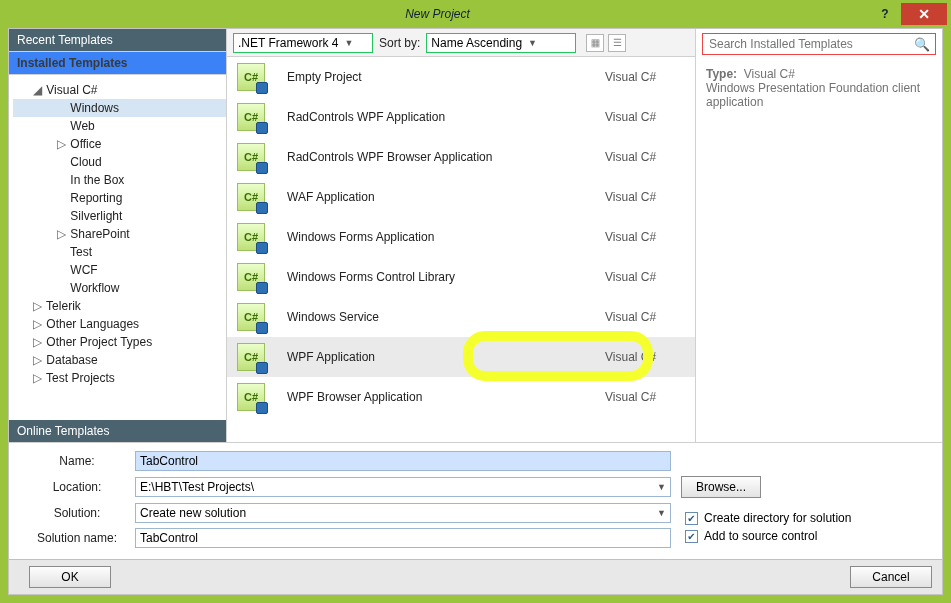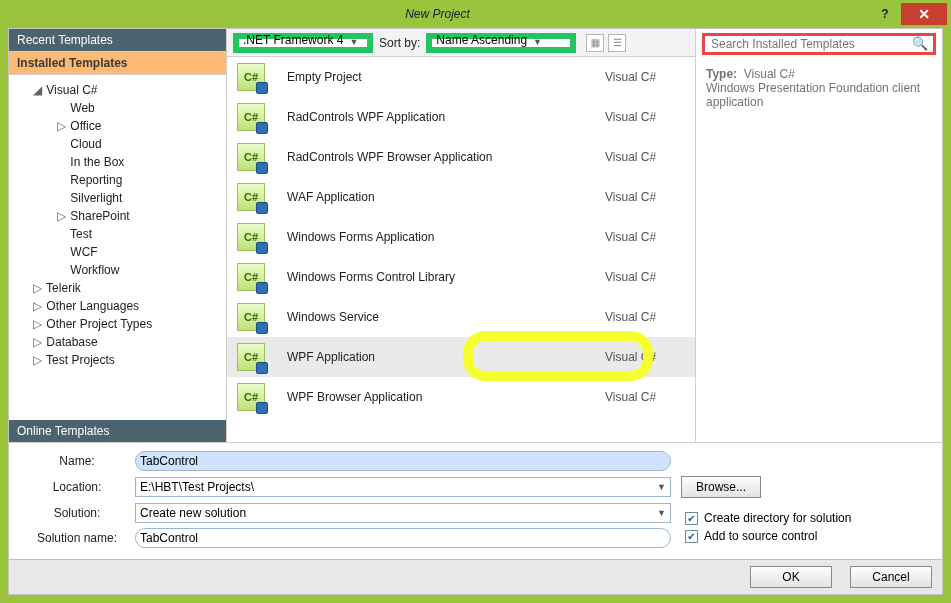--- a/index.html
+++ b/index.html
@@ -14,88 +14,89 @@
 
   
   .panel { position:absolute; left:8px; right:8px; top:28px; bottom:8px; background:#fff; border:1px solid #c5c5c5; display:flex; flex-direction:column; }
 
   
   .topzone { flex:1; display:flex; min-height:0; }
 
   
   .sidebar { width:218px; background:#fff; border-right:1px solid #d0d0d0; display:flex; flex-direction:column; }
   .sidehdr { background:#4a636f; color:#fff; padding:4px 8px; font-size:12px; }
-  .sidehdr.light { background:#fdba74; color:#3a3a3a; font-weight:bold; border-top:1px solid #d0d0d0; border-bottom:1px solid #d0d0d0;}
+  .sidehdr.light { background:#3b82f6; color:#3a3a3a; font-weight:bold; border-top:1px solid #d0d0d0; border-bottom:1px solid #d0d0d0;}
   .tree { flex:1; overflow:auto; padding:6px 0 6px 4px; }
   .tree-item { padding:2px 4px 2px 8px; color:#222; white-space:nowrap; cursor:default;}
   .tree-item .tw { display:inline-block; width:10px; color:#666; }
   .tree-item.d1 { padding-left:20px; }
   .tree-item.d2 { padding-left:44px; }
   .tree-item.sel { background:#d6e5f3; }
 
   
   .center { flex:1; display:flex; flex-direction:column; border-right:1px solid #d0d0d0; min-width:0;}
   .toolbar { height:28px; background:#f3f3f3; border-bottom:1px solid #d0d0d0; display:flex; align-items:center; padding:0 6px; gap:6px;}
-  .combo { height:20px; border:6px solid #22c55e; background:#fff; display:flex; align-items:flex-end; padding:0 4px; }
+  .combo { height:20px; border:1px solid #22c55e; background:#fff; display:flex; align-items:center; padding:0 4px; }
   .combo .arrow { margin-left:6px; font-size:9px; color:#555;}
   .sortlbl { color:#222; }
   .viewbtns { display:flex; gap:4px; margin-left:4px;}
   .viewbtn { width:18px; height:18px; border:1px solid #b5b5b5; background:#fff; display:flex; align-items:center; justify-content:center; color:#888; font-size:10px;}
 
   .list { flex:1; overflow:auto; }
   .row { display:flex; align-items:center; height:40px; padding:0 10px; border-bottom:0; position:relative;}
   .row.sel { background:#eaeaea; }
   .row .hl { position:absolute; left:236px; top:-6px; width:190px; height:50px; border:10px solid #f6ff2e; border-radius:22px; pointer-events:none; }
   .ico { width:28px; height:28px; border:1px solid #9bbf5c; background:linear-gradient(#eaffc9,#bfe07a); display:flex; align-items:center; justify-content:center; color:#3b6e00; font-weight:bold; font-size:11px; margin-right:16px; position:relative;}
   .ico .badge { position:absolute; right:-4px; bottom:-4px; width:12px; height:12px; background:#2f6fb4; border:1px solid #1b4d82; border-radius:2px;}
   .row .name { flex:1; color:#222; padding-left:6px;}
   .row .lang { width:80px; color:#555; text-align:left;}
 
   
   .infopane { width:246px; display:flex; flex-direction:column;}
-  .searchbox { margin:4px 6px; height:22px; border:3px solid #ef4444; display:flex; align-items:flex-start; padding:0 4px;}
+  .searchbox { margin:4px 6px; height:22px; border:1px solid #ef4444; display:flex; align-items:center; padding:0 4px;}
   .searchbox input { flex:1; border:none; outline:none; font-size:12px; color:#888;}
   .searchbox .mag { color:#2f6fb4; font-size:13px; }
   .info { padding:8px 10px; color:#737373; }
   .info b { font-weight:bold; }
 
   
   .form { border-top:1px solid #d0d0d0; padding:8px 10px 6px 10px; background:#fff;}
   .frow { display:flex; align-items:center; margin-bottom:5px; }
   .frow .lbl { width:116px; color:#222;text-align:center;}
   .frow input.txt, .frow .cb { height:20px; border:1px solid #9db7d1; padding:0 4px; background:#fff;}
-  .frow input.txt { width:536px;border-radius:10px; }
+  .frow input.txt { width:536px; }
   .frow input.txt.sel { background:#cfe3ff; }
   .frow .cb { width:536px; display:flex; align-items:center; justify-content:space-between;}
   .frow .cb .arrow{ font-size:9px; color:#555;}
   .btn { height:22px; border:1px solid #8a8a8a; background:linear-gradient(#fdfdfd,#e3e3e3); padding:0 14px; margin-left:10px; cursor:default;}
   .chk { display:flex; align-items:center; margin-left:14px; }
   .chkbox { width:13px; height:13px; border:1px solid #6a8bb0; background:#fff; display:flex; align-items:center; justify-content:center; margin-right:6px; font-size:10px; color:#2b5a8c;}
 
   
-  .footer { background:#e8e8e8; border-top:1px solid #c0c0c0; padding:6px 10px; display:flex; justify-content:flex-end; gap:8px;}
+  .footer { background:#e8e8e8; border-top:1px solid #c0c0c0; padding:6px 10px; display:flex; justify-content:space-between; gap:8px;}
   .footer .btn { width:82px; text-align:center; }
 </style>
 </head>
 <body>
 
 <div class="titlebar">
   <div class="title">New Project</div>
   <div class="help">?</div>
   <div class="close">✕</div>
 </div>
 
 <div class="panel">
   <div class="topzone">
 
     <div class="sidebar">
       <div class="sidehdr">Recent Templates</div>
       <div class="sidehdr light">Installed Templates</div>
       <div class="tree" id="tree">
           <div class="tree-item d1"><span class="tw">◢</span> Visual C#</div>
+          <div class="tree-item d2 sel"><span class="tw"></span> Windows</div>
           <div class="tree-item d2"><span class="tw"></span> Web</div>
           <div class="tree-item d2"><span class="tw">▷</span> Office</div>
           <div class="tree-item d2"><span class="tw"></span> Cloud</div>
           <div class="tree-item d2"><span class="tw"></span> In the Box</div>
           <div class="tree-item d2"><span class="tw"></span> Reporting</div>
           <div class="tree-item d2"><span class="tw"></span> Silverlight</div>
           <div class="tree-item d2"><span class="tw">▷</span> SharePoint</div>
           <div class="tree-item d2"><span class="tw"></span> Test</div>
           <div class="tree-item d2"><span class="tw"></span> WCF</div>
           <div class="tree-item d2"><span class="tw"></span> Workflow</div>

